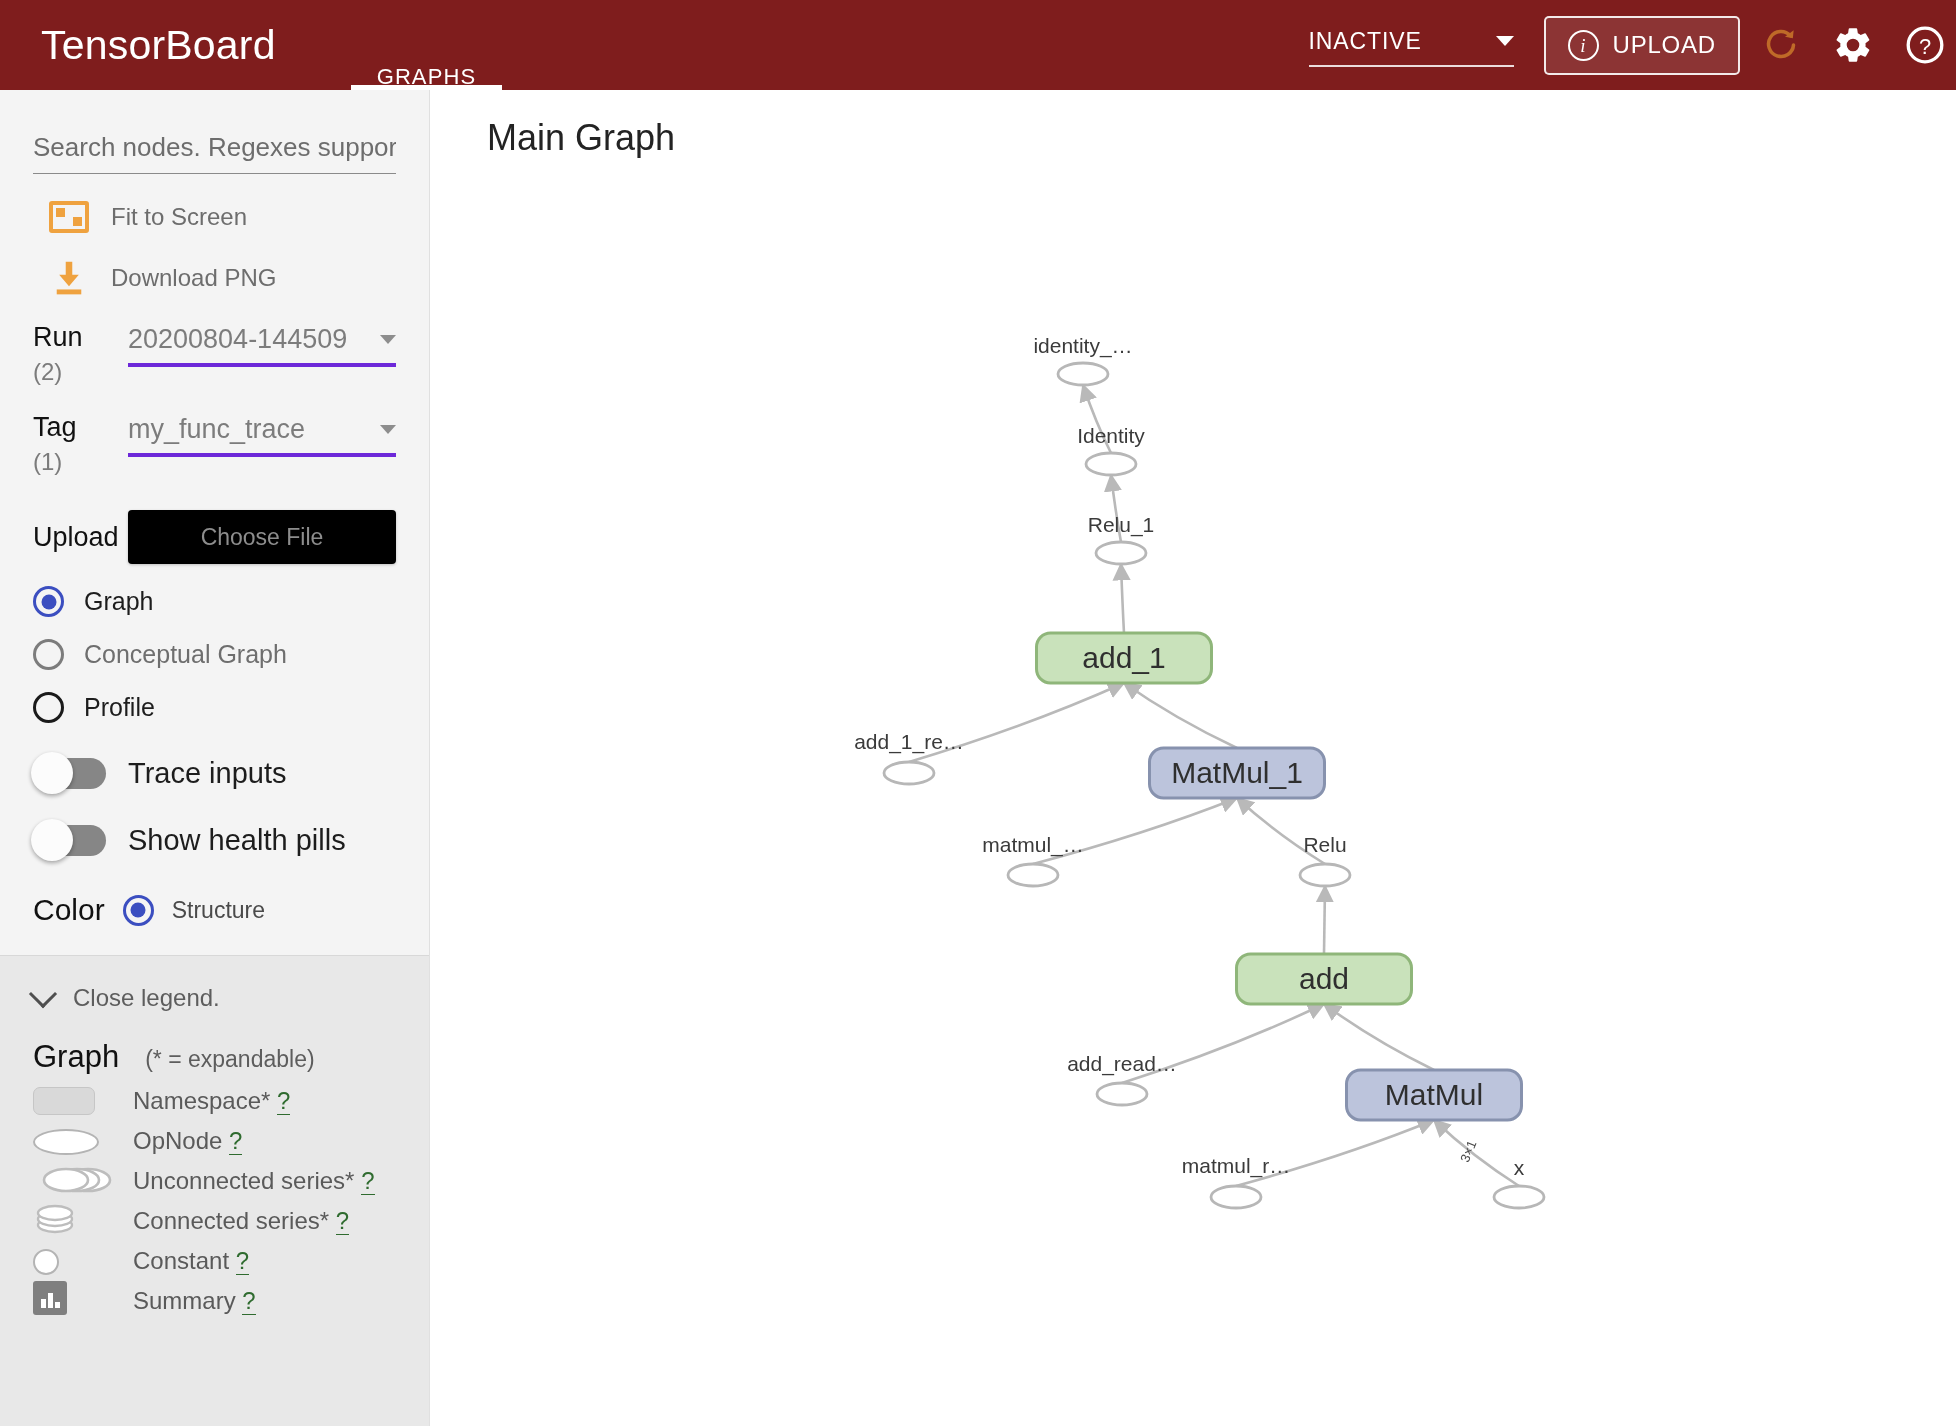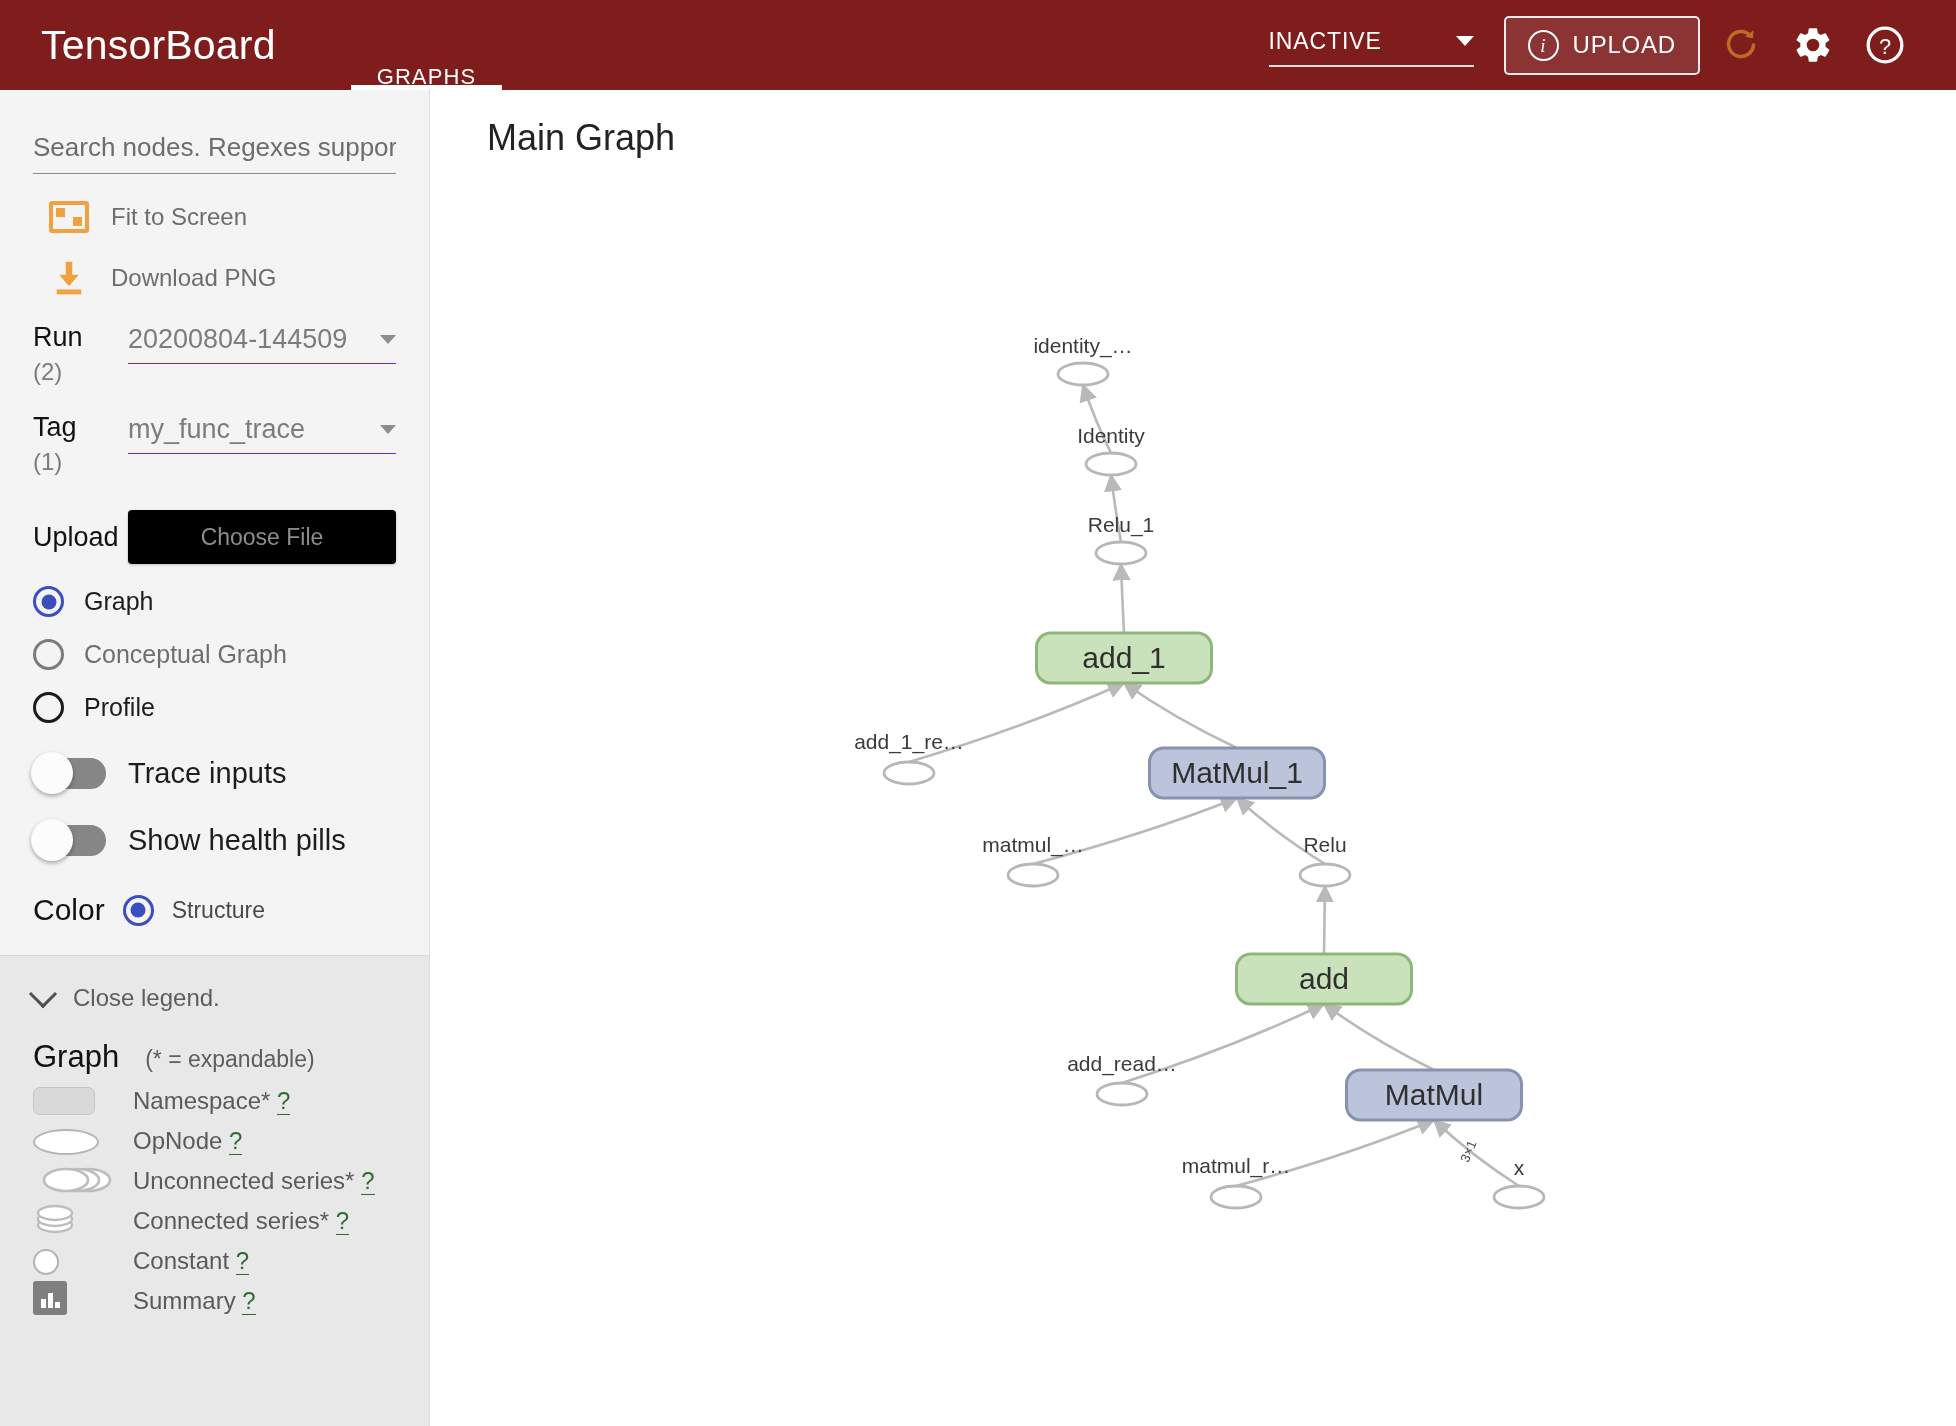--- a/index.html
+++ b/index.html
@@ -28,21 +28,21 @@
     display: flex; align-items: center; justify-content: center;
     padding: 0 26px; font-size: 22px; letter-spacing: 1.1px;
     color: #ffffff; position: relative; cursor: pointer;
   }
   .tab.active::after {
     content: ""; position: absolute; left: 0; right: 0; bottom: 0;
     height: 5px; background: #ffffff;
   }
   #topbar-right {
     margin-left: auto; display: flex; align-items: center;
-    padding-right: 40px; gap: 0px;
+    gap: 0px;
   }
   #inactive-select {
     display: flex; align-items: center; gap: 10px;
     border-bottom: 2px solid rgba(255,255,255,.85);
     padding: 4px 0 10px 0; width: 205px; margin-right: 30px;
     cursor: pointer;
   }
   #inactive-select .label { font-size: 23px; letter-spacing: .9px; }
   #inactive-select .caret {
     margin-left: auto;
@@ -97,21 +97,21 @@
   }
   .fit-icon::before { left: 3px; top: 3px; border-right: 0; border-bottom: 0; }
   .fit-icon::after  { right: 3px; bottom: 3px; }
   .dl-icon { width: 40px; height: 36px; position: relative; flex: 0 0 auto; }
 
   .sel-row { display: flex; align-items: flex-start; margin-top: 28px; }
   .sel-key { width: 95px; flex: 0 0 auto; }
   .sel-key .k { font-size: 27px; color: #111; line-height: 1.0; }
   .sel-key .c { font-size: 24px; color: #7b7b7b; margin-top: 7px; }
   .sel-ctl {
-    flex: 1; border-bottom: 1px solid #6d28d9; display: flex; align-items: center;
+    flex: 1; border-bottom: 4px solid #6d28d9; display: flex; align-items: center;
     padding-bottom: 8px; cursor: pointer;
   }
   .sel-ctl .v { font-size: 27px; color: #7c7c7c; }
   .sel-ctl .caret {
     margin-left: auto; width: 0; height: 0;
     border-left: 8px solid transparent; border-right: 8px solid transparent;
     border-top: 9px solid #8d8d8d;
   }
   #upload-row { display: flex; align-items: center; margin-top: 34px; }
   #upload-row .k { font-size: 27px; color: #111; width: 95px; flex: 0 0 auto; }

